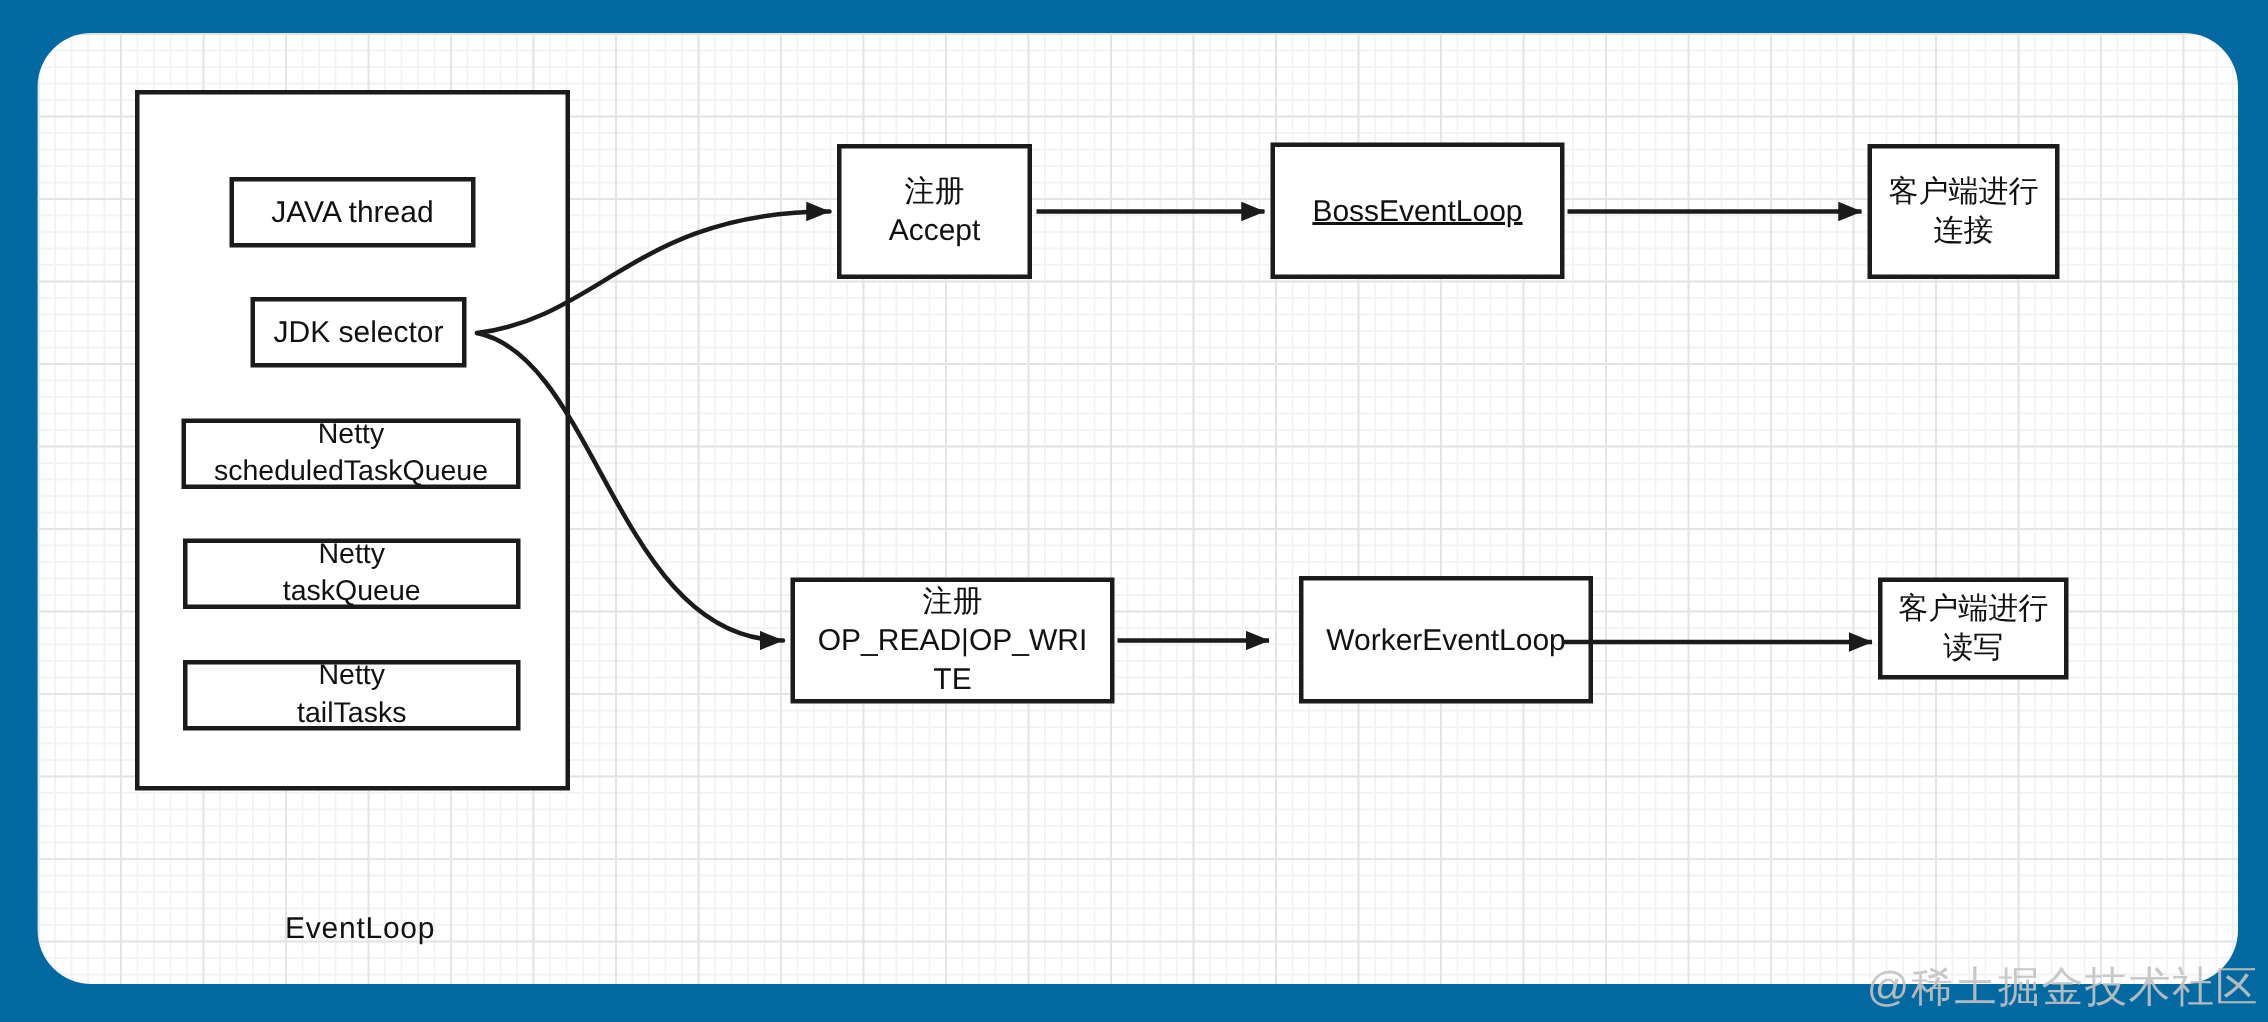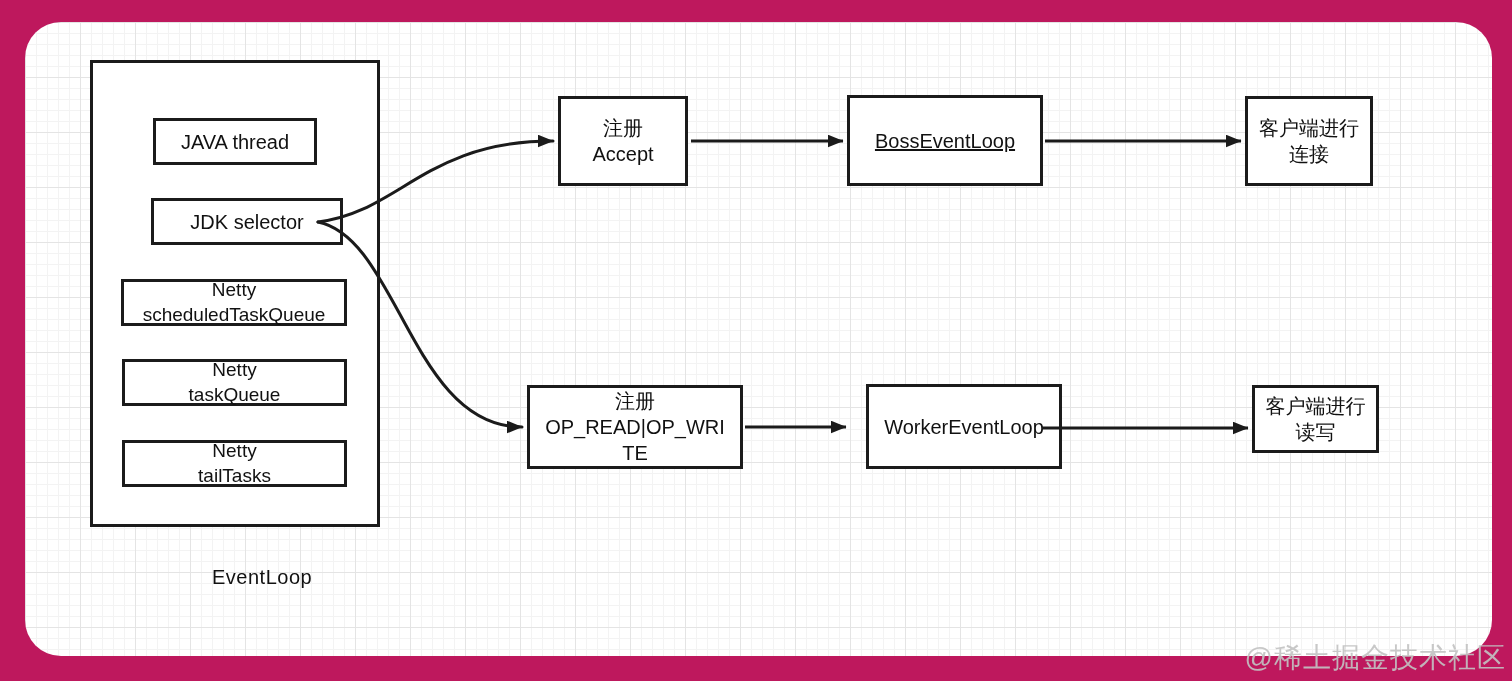--- a/index.html
+++ b/index.html
@@ -3,21 +3,21 @@
 <meta charset="utf-8">
 <style>
   * { margin: 0; padding: 0; box-sizing: border-box; }
   html, body { background: #000; }
   body { font-family: "Liberation Sans", "DejaVu Sans", sans-serif; }
 
   .page {
     position: relative;
     width: 1512px;
     height: 681px;
-    background: #be185d;
+    background: #0369a1;
     overflow: hidden;
   }
 
   .card {
     position: absolute;
     left: 25px;
     top: 22px;
     width: 1467px;
     height: 634px;
     border-radius: 36px;
@@ -49,44 +49,43 @@
     position: absolute;
     left: 90px;  top: 60px;
     width: 290px; height: 467px;
     background: #ffffff;
     border: 3px solid #1b1b1b;
     z-index: 2;
   }
 
   
   .n-java-thread   { left: 153px; top: 118px; width: 164px; height: 47px; }
-  .n-jdk-selector  { left: 151px; top: 198px; width: 192px; height: 47px; }
+  .n-jdk-selector  { left: 167px; top: 198px; width: 144px; height: 47px; }
   .n-sched-queue   { left: 121px; top: 279px; width: 226px; height: 47px; font-size: 19px; }
   .n-task-queue    { left: 122px; top: 359px; width: 225px; height: 47px; font-size: 19px; }
   .n-tail-tasks    { left: 122px; top: 440px; width: 225px; height: 47px; font-size: 19px; }
 
   
   .n-register-accept { left: 558px;  top: 96px; width: 130px; height: 90px; }
   .n-boss-loop       { left: 847px;  top: 95px; width: 196px; height: 91px; text-decoration: underline; }
   .n-listen-clients  { left: 1245px; top: 96px; width: 128px; height: 90px; }
 
   
   .n-register-ops    { left: 527px;  top: 385px; width: 216px; height: 84px; }
   .n-worker-loop     { left: 850px;  top: 384px; width: 196px; height: 85px; margin-left: 16px; }
   .n-client-rw       { left: 1252px; top: 385px; width: 127px; height: 68px; }
 
   .group-label {
     position: absolute;
     left: 190px;
-    top: 566px;
+    top: 608px;
     font-size: 20px;
     color: #111111;
     z-index: 3;
     letter-spacing: 0.5px;
-    padding-left: 22px;
   }
 
   .arrow-layer {
     position: absolute;
     left: 0; top: 0;
     width: 1512px;
     height: 681px;
     z-index: 4;
     pointer-events: none;
   }

